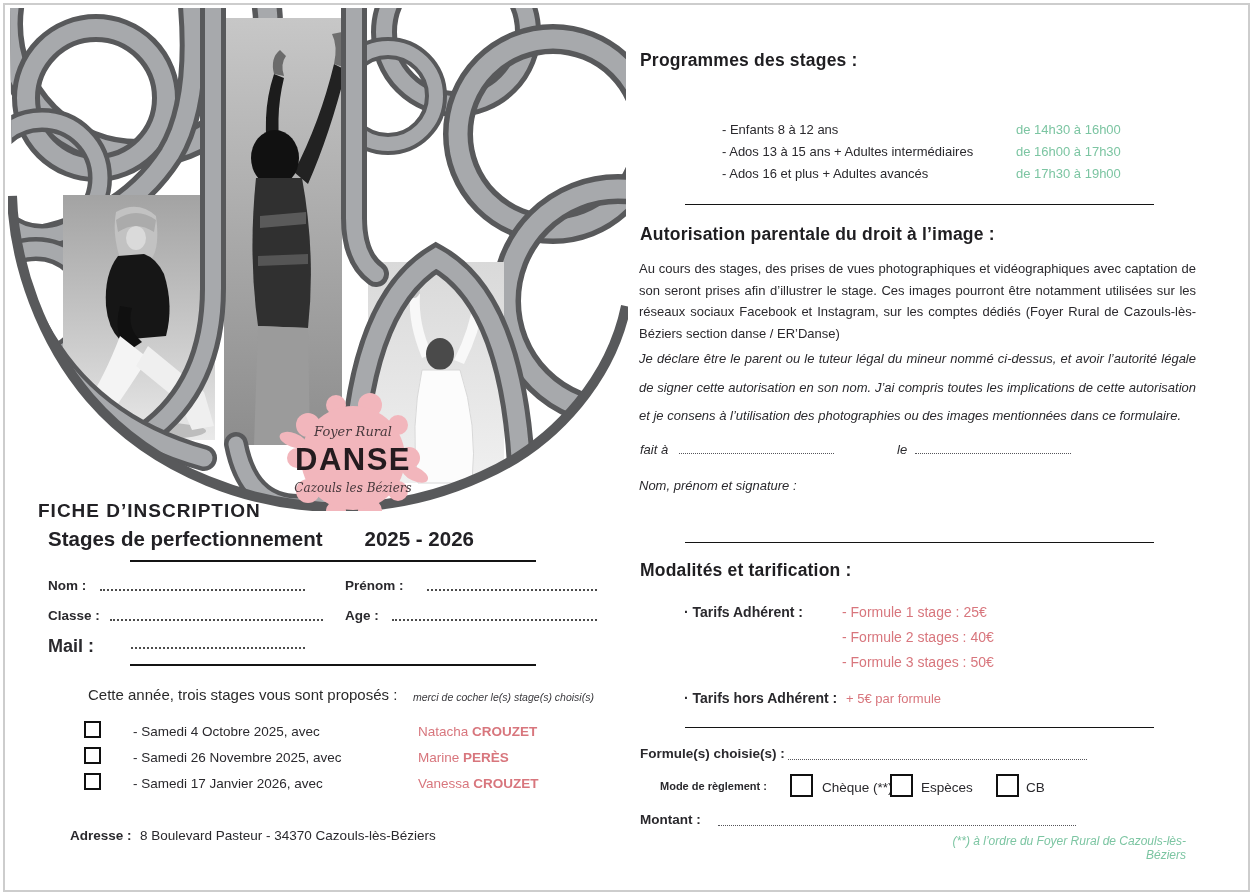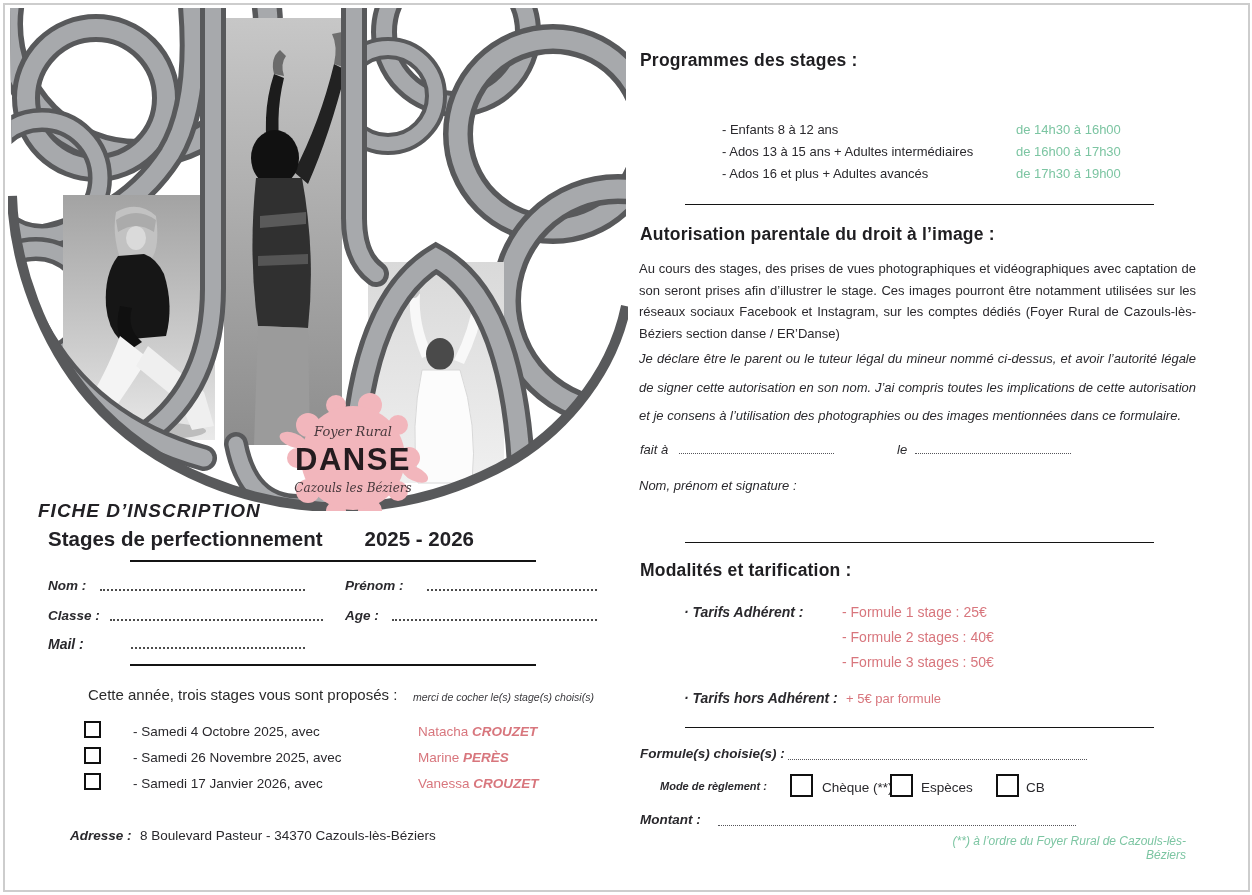--- a/index.html
+++ b/index.html
@@ -1,19 +1,19 @@
 <!DOCTYPE html>
 <html><head>
 <meta charset="utf-8">
 <style>
   html,body{margin:0;padding:0;background:#ffffff;}
   .stage{position:relative;width:1252px;height:895px;background:#ffffff;font-family:"Liberation Sans",sans-serif;color:#2a292d;overflow:hidden;}
   .page-border{position:absolute;left:3px;top:3px;width:1243px;height:885px;border:2px solid #cdcdcd;pointer-events:none;}
   .abs{position:absolute;}
-  .b{font-weight:700;font-style:italic;}
+  .b{font-weight:700;}
   .i{font-style:italic;}
   .h1{font-size:17.5px;font-weight:700;color:#1f1e21;letter-spacing:.2px;}
   .body13{font-size:13px;color:#2a292d;}
   .green{color:#7cc5a2;}
   .pink{color:#d8767d;}
   .dots{position:absolute;border-bottom:2px dotted #4c4c4c;height:15px;}
   .dots.fine{border-bottom:1.6px dotted #55555a;}
   .hr{position:absolute;border-top:2px solid #141414;height:0;}
   .cb{position:absolute;box-sizing:border-box;border:2.5px solid #101010;background:#fff;}
   .para{text-align:justify;}
@@ -151,21 +151,21 @@
   <div class="abs b" style="left:48px;top:578px;font-size:13.5px">Nom :</div>
   <div class="dots" style="left:100px;top:574px;width:205px"></div>
   <div class="abs b" style="left:345px;top:578px;font-size:13.5px">Prénom :</div>
   <div class="dots" style="left:427px;top:574px;width:170px"></div>
 
   <div class="abs b" style="left:48px;top:608px;font-size:13.5px">Classe :</div>
   <div class="dots" style="left:110px;top:604px;width:213px"></div>
   <div class="abs b" style="left:345px;top:608px;font-size:13.5px">Age :</div>
   <div class="dots" style="left:392px;top:604px;width:205px"></div>
 
-  <div class="abs b" style="left:48px;top:636px;font-size:14px">Mail :</div>
+  <div class="abs b" style="left:48px;top:636px;font-size:18px">Mail :</div>
   <div class="dots" style="left:131px;top:632px;width:174px"></div>
   <div class="hr" style="left:130px;top:664px;width:406px"></div>
 
   <div class="abs" style="left:88px;top:686px;font-size:15px;color:#2b2b2b">Cette année, trois stages vous sont proposés :</div>
   <div class="abs i" style="left:413px;top:691px;font-size:10.5px;color:#3a393d">merci de cocher le(s) stage(s) choisi(s)</div>
 
   <div class="cb" style="left:84px;top:721px;width:17px;height:17px"></div>
   <div class="abs" style="left:133px;top:724px;font-size:13.5px">- Samedi 4 Octobre 2025, avec</div>
   <div class="abs pink" style="left:418px;top:724px;font-size:13.5px"><span>Natacha</span>&nbsp;<span class="b">CROUZET</span></div>
 

